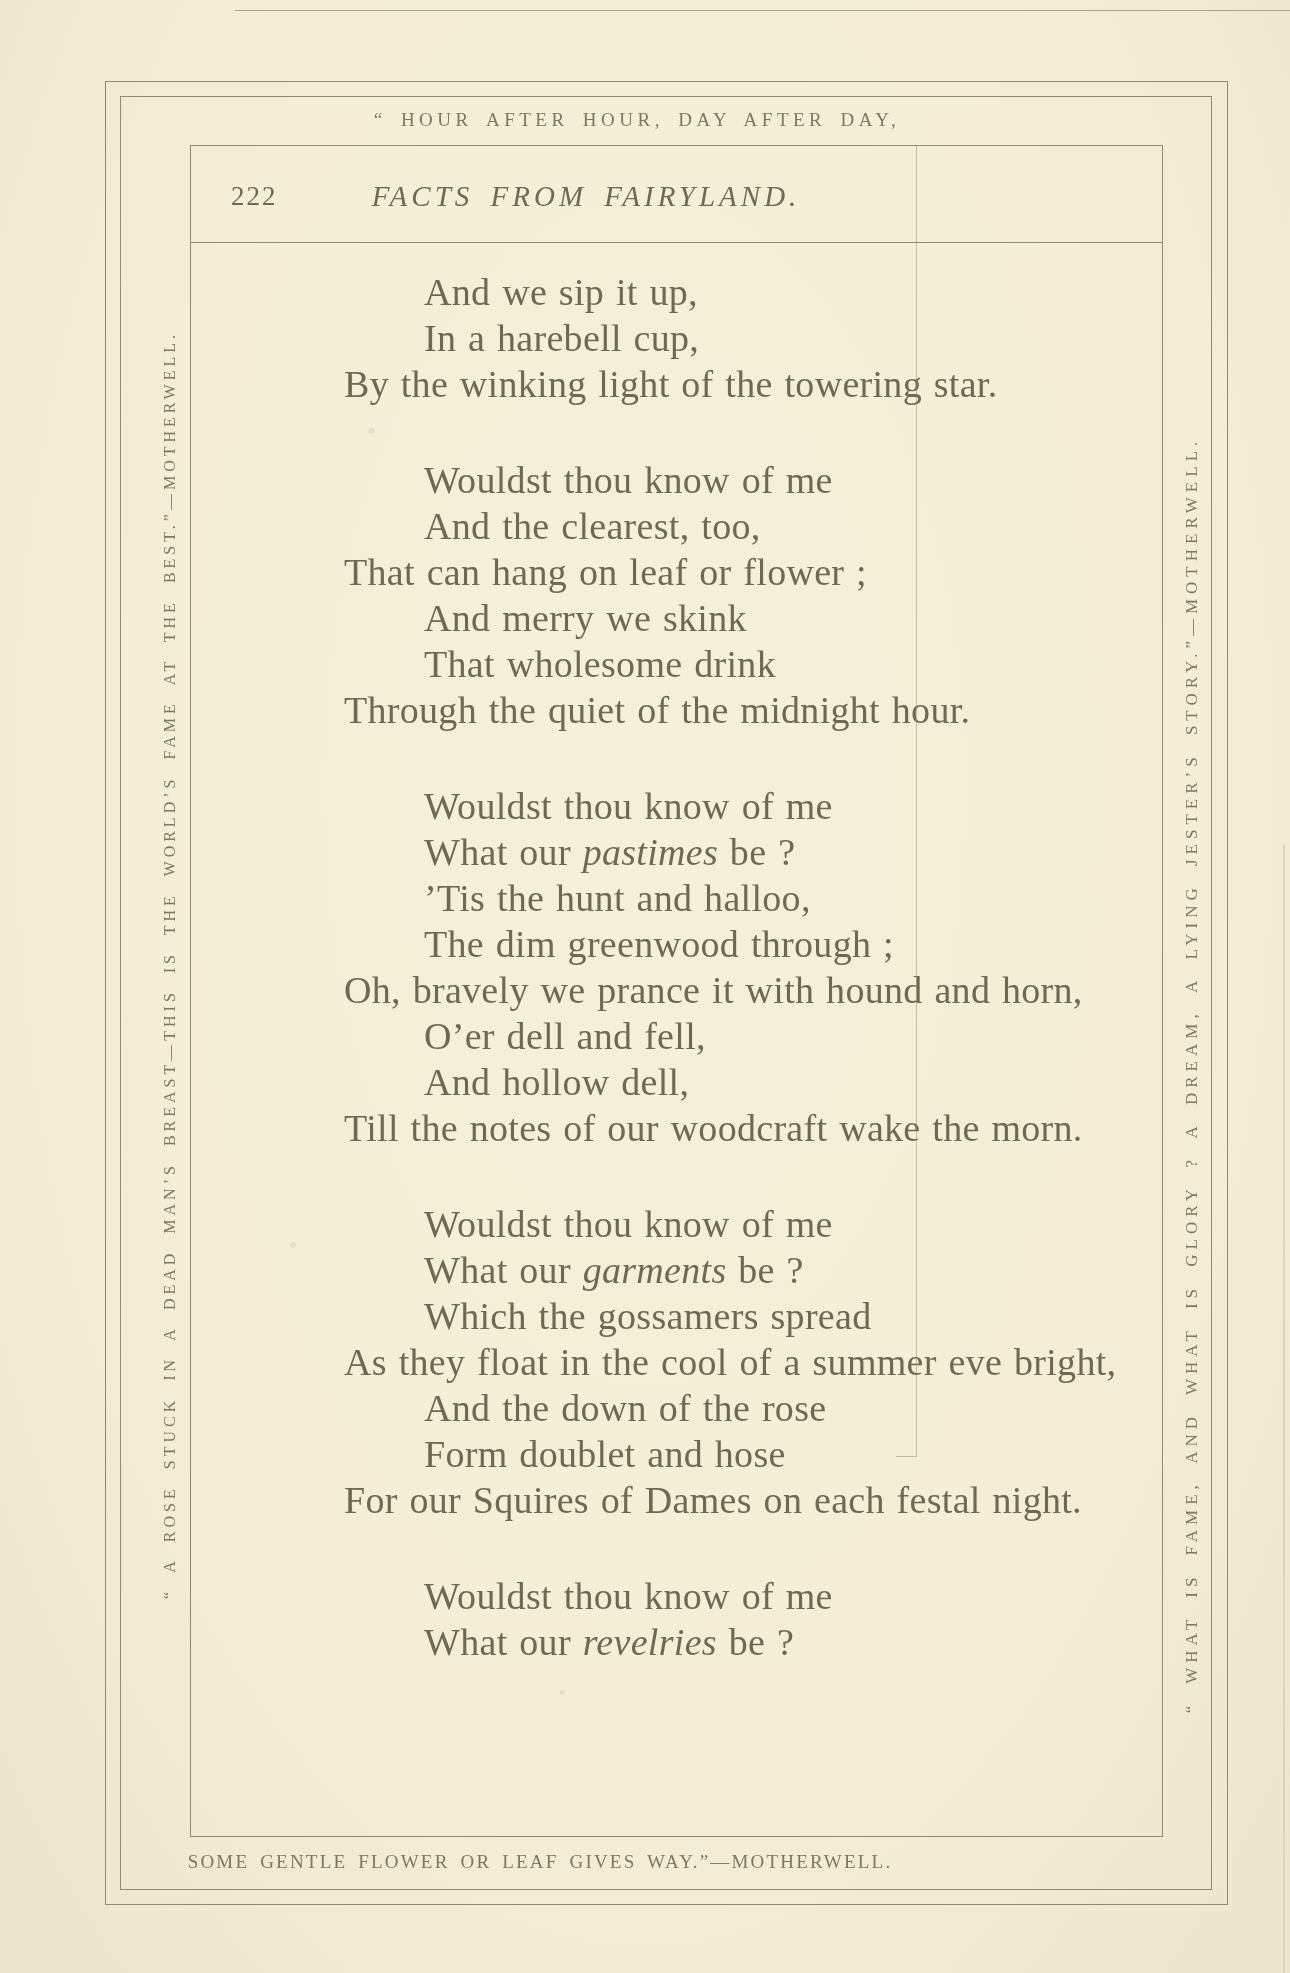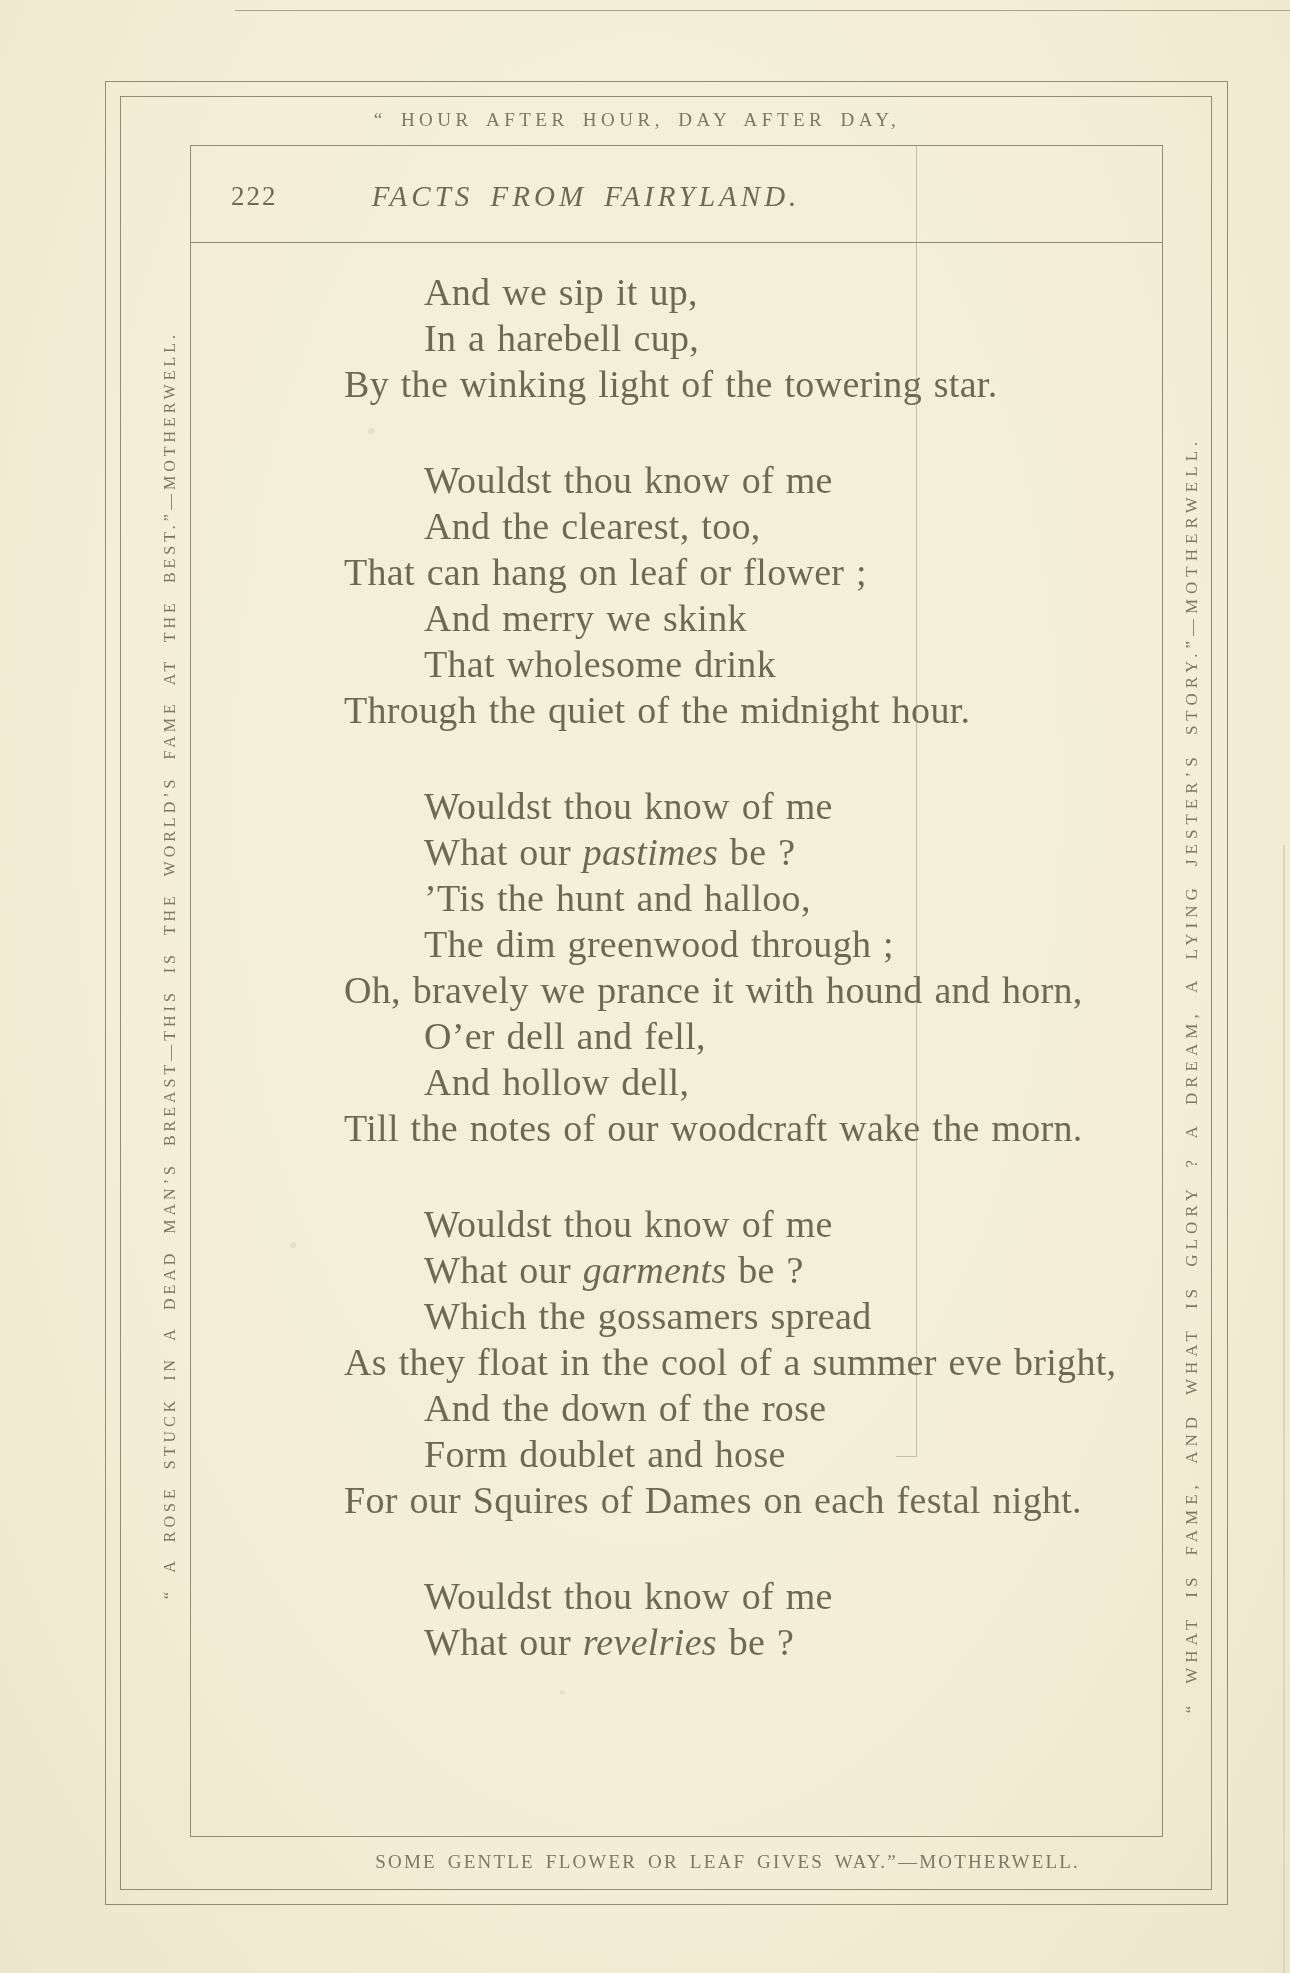--- a/index.html
+++ b/index.html
@@ -22,21 +22,21 @@
   .outer-frame{left:105px;top:81px;width:1121px;height:1822px;}
   .middle-frame{left:120px;top:96px;width:1090px;height:1792px;}
 
   .top-quote{
     position:absolute;left:0;top:104px;width:1274px;height:32px;line-height:32px;
     text-align:center;font-size:19px;letter-spacing:4.5px;word-spacing:5px;
     color:var(--ink-light);white-space:nowrap;
   }
   .bottom-quote{
     position:absolute;left:0;top:1846px;width:1080px;height:32px;line-height:32px;
-    text-align:right;font-size:19px;letter-spacing:2.2px;word-spacing:4px;
+    text-align:center;font-size:19px;letter-spacing:2.2px;word-spacing:4px;
     color:var(--ink-light);white-space:nowrap;
   }
   .margin-text{
     position:absolute;width:1370px;height:36px;line-height:36px;text-align:center;
     transform:translate(-50%,-50%) rotate(-90deg);
     color:var(--ink-light);white-space:nowrap;
   }
   .margin-left{left:170px;top:965px;font-size:16px;letter-spacing:4px;word-spacing:8px;}
   .margin-right{left:1192px;top:1075px;font-size:17px;letter-spacing:5px;word-spacing:8px;}
 

